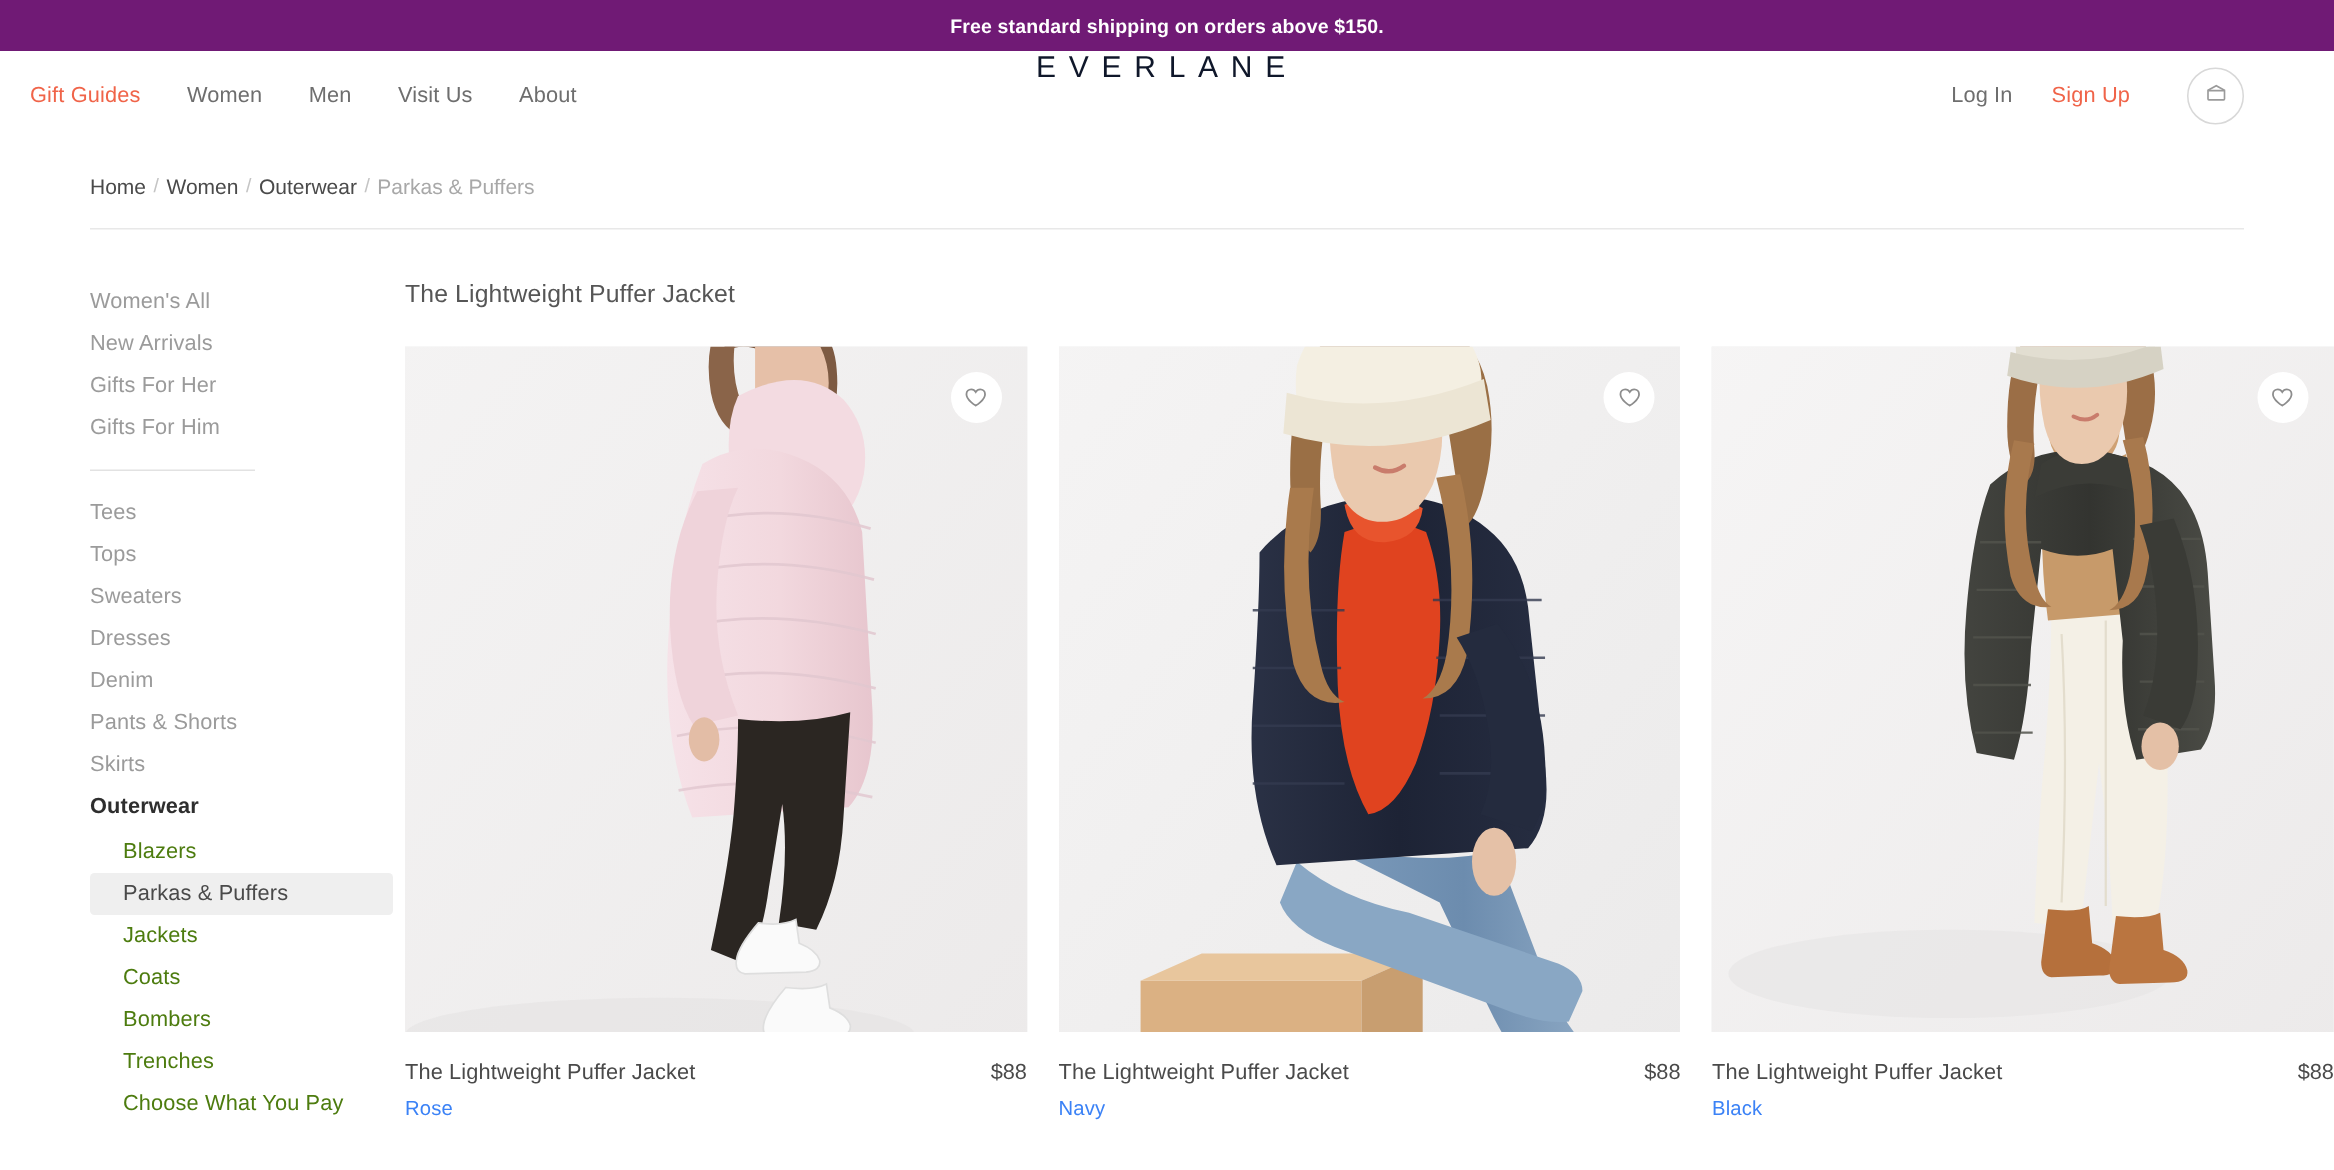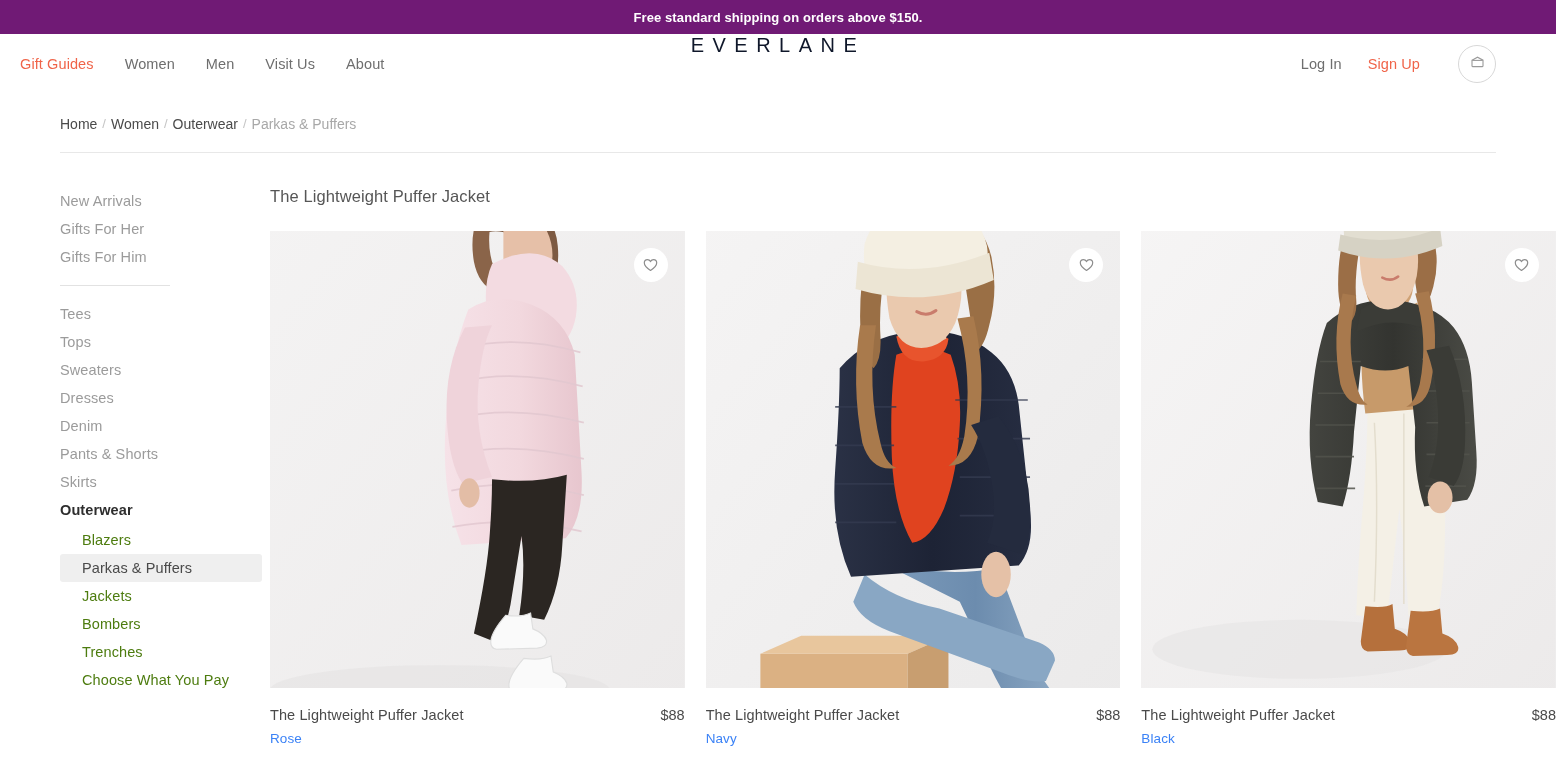--- a/index.html
+++ b/index.html
@@ -205,39 +205,41 @@
     <a class="crumb" href="#">Outerwear</a>
     <span class="crumb-sep">/</span>
     <span class="crumb current">Parkas &amp; Puffers</span>
   </div>
 </div>
 <div class="header-divider"></div>
 
 <div class="page-body">
 
   <aside class="sidebar">
+    <a class="side-link" href="#">Women's All</a>
     <a class="side-link" href="#">New Arrivals</a>
     <a class="side-link" href="#">Gifts For Her</a>
     <a class="side-link" href="#">Gifts For Him</a>
 
     <div class="side-divider"></div>
 
     <a class="side-link" href="#">Tees</a>
     <a class="side-link" href="#">Tops</a>
     <a class="side-link" href="#">Sweaters</a>
     <a class="side-link" href="#">Dresses</a>
     <a class="side-link" href="#">Denim</a>
     <a class="side-link" href="#">Pants &amp; Shorts</a>
     <a class="side-link" href="#">Skirts</a>
     <a class="side-link strong" href="#">Outerwear</a>
 
     <div class="sub-list">
       <a class="sub-link" href="#">Blazers</a>
       <a class="sub-link selected" href="#">Parkas &amp; Puffers</a>
       <a class="sub-link" href="#">Jackets</a>
+      <a class="sub-link" href="#">Coats</a>
       <a class="sub-link" href="#">Bombers</a>
       <a class="sub-link" href="#">Trenches</a>
       <a class="sub-link" href="#">Choose What You Pay</a>
     </div>
   </aside>
 
   <main class="products-area">
     <h1 class="collection-title">The Lightweight Puffer Jacket</h1>
 
     <div class="product-grid">

